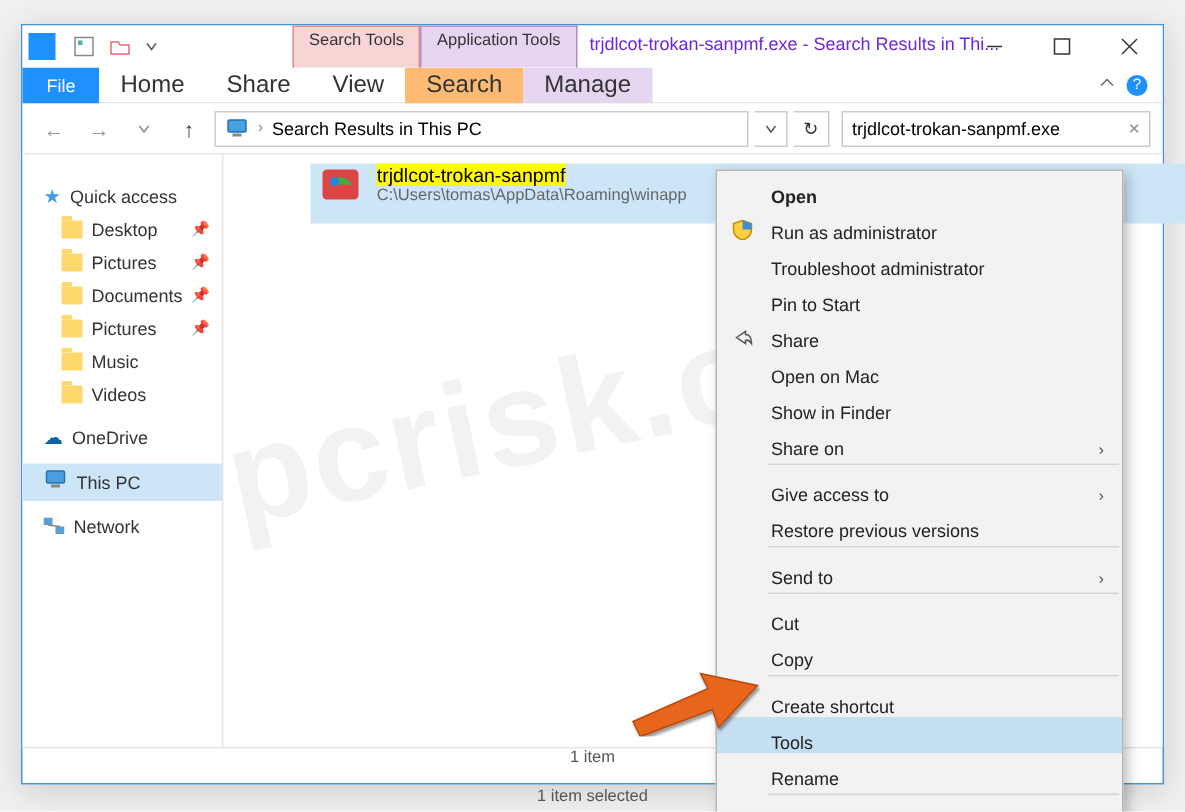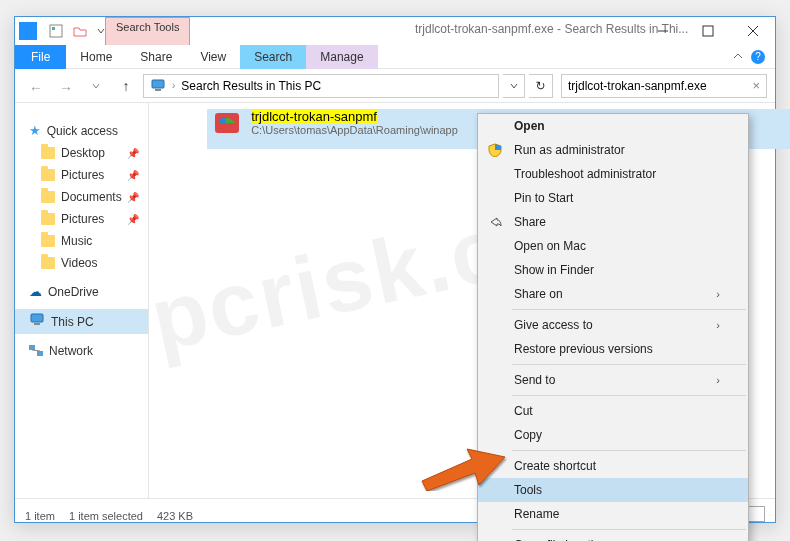--- a/index.html
+++ b/index.html
@@ -8,33 +8,33 @@
 
 
 .watermark { position: absolute; top: 50%; left: 50%; transform: translate(-50%,-50%) rotate(-12deg); font-size: 90px; font-weight: 600; color: rgba(0,0,0,0.05); pointer-events: none; z-index: 1; letter-spacing: 2px; white-space: nowrap; }
 
 
 .titlebar { height: 28px; background: #fff; display: flex; align-items: center; position: relative; }
 .titlebar-left { display: flex; align-items: center; padding-left: 4px; gap: 6px; }
 .tb-icon { width: 18px; height: 18px; background: #1e90ff; display: inline-block; }
 .qat { display: flex; gap: 10px; align-items: center; padding-left: 6px; }
 .qat span svg { display: block; }
-.tab-group { display: flex; }
+.tab-group { display: flex; margin-left: 90px; }
 .ctx-tab { height: 28px; padding: 0 10px; font-size: 11px; display: flex; align-items: flex-start; padding-top: 3px; color: #333; }
 .ctx-tab.search { background: #f8d5d5; border: 1px solid #d89090; border-bottom: none; }
 .ctx-tab.app { background: #e5d5f0; border: 1px solid #b090c8; border-bottom: none; }
-.title-text { position: absolute; left: 400px; top: 5px; font-size: 12px; color: #737373; }
+.title-text { position: absolute; left: 378px; top: 5px; font-size: 12px; color: #6d28d9; }
 .win-controls { position: absolute; right: 0; top: 0; display: flex; }
 .win-btn { width: 45px; height: 28px; display: flex; align-items: center; justify-content: center; font-size: 14px; color: #333; }
 
 
 .ribbon-row { height: 24px; background: #fff; display: flex; align-items: center; border-bottom: 1px solid #e5e5e5; }
 .file-tab { background: #1e90ff; color: #fff; height: 24px; padding: 0 16px; font-size: 12px; display: flex; align-items: center; }
-.rtab { padding: 0 14px; font-size: 12px; color: #333; height: 24px; display: flex; align-items: center; }
-.rtab.ctx-search { background: #7dd3fc; }
+.rtab { padding: 0 14px; font-size: 16px; color: #333; height: 24px; display: flex; align-items: center; }
+.rtab.ctx-search { background: #fdba74; }
 .rtab.ctx-app { background: #e5d5f0; }
 .ribbon-right { margin-left: auto; display: flex; align-items: center; gap: 8px; padding-right: 10px; font-size: 11px; color: #555; }
 
 
 .addr-row { height: 34px; display: flex; align-items: center; padding: 4px 8px; gap: 4px; background: #fff; border-bottom: 1px solid #e5e5e5; }
 .nav-btn { width: 26px; height: 26px; display: flex; align-items: center; justify-content: center; color: #999; font-size: 14px; }
 .nav-btn.enabled { color: #333; }
 .addr-bar { flex: 1; height: 24px; border: 1px solid #ccc; display: flex; align-items: center; padding: 0 6px; font-size: 12px; gap: 6px; }
 .pc-glyph { width: 16px; height: 14px; display: inline-block; }
 .addr-sep { color: #888; font-size: 10px; }
@@ -60,29 +60,29 @@
 .content { flex: 1; position: relative; padding: 6px 10px; }
 .result-row { display: flex; align-items: flex-start; height: 40px; background: #cde6f7; padding: 0 6px; gap: 10px; width: 699px; margin-left: 48px; }
 .app-ico { width: 28px; height: 28px; display: inline-block; }
 .result-text .fname { font-size: 13px; }
 .result-text .fname .hl { background: #fffb00; }
 .result-text .fpath { font-size: 11px; color: #666; }
 .date-col { position: absolute; right: 20px; top: 12px; font-size: 12px; color: #333; }
 
 
 .ctxmenu { position: absolute; left: 462px; top: 96px; width: 272px; background: #f2f2f2; border: 1px solid #b5b5b5; box-shadow: 3px 3px 8px rgba(0,0,0,0.25); font-size: 12px; z-index: 10; }
-.ctx-item { height: 24px; display: flex; align-items: center; padding-left: 36px; padding-right: 28px; position: relative; color: #222; }
+.ctx-item { height: 24px; display: flex; align-items: flex-end; padding-left: 36px; padding-right: 12px; position: relative; color: #222; }
 .ctx-item.bold { font-weight: 600; }
 .ctx-item.hover { background: #c5dff2; }
 .ctx-item .chev { margin-left: auto; color: #555; font-size: 11px; }
 .ctx-sep { height: 1px; background: #d5d5d5; margin: 3px 2px 3px 34px; }
 .ctx-ico { position: absolute; left: 8px; width: 18px; height: 18px; display: flex; align-items: center; justify-content: center; }
 
 
-.status { height: 24px; border-top: 1px solid #e5e5e5; display: flex; align-items: flex-end; padding: 0 10px; font-size: 11px; color: #555; gap: 14px; }
+.status { height: 24px; border-top: 1px solid #e5e5e5; display: flex; align-items: center; padding: 0 10px; font-size: 11px; color: #555; gap: 14px; flex-direction: column; }
 .status .view-btns { margin-left: auto; display: flex; gap: 2px; }
 .view-sq { width: 18px; height: 16px; border: 1px solid #aaa; display: inline-block; }
 
 
 .arrow { position: absolute; left: 402px; top: 424px; z-index: 20; }
 </style>
 </head>
 <body>
 
 <div class="window">
@@ -105,20 +105,21 @@
           </span>
         <span>
             <svg width="8" height="8">
               <path d="M1 2 L4 6 L7 2" fill="none" stroke="#555"></path>
             </svg>
           </span>
       </div>
     </div>
     <div class="tab-group">
       <div class="ctx-tab search">Search Tools</div>
+      <div class="ctx-tab app">Application Tools</div>
     </div>
     <div class="title-text">trjdlcot-trokan-sanpmf.exe - Search Results in Thi...</div>
     <div class="win-controls">
       <div class="win-btn">
           <svg width="12" height="12">
             <line x1="1" y1="6" x2="11" y2="6" stroke="#333"></line>
           </svg>
         </div>
       <div class="win-btn">
           <svg width="12" height="12">

